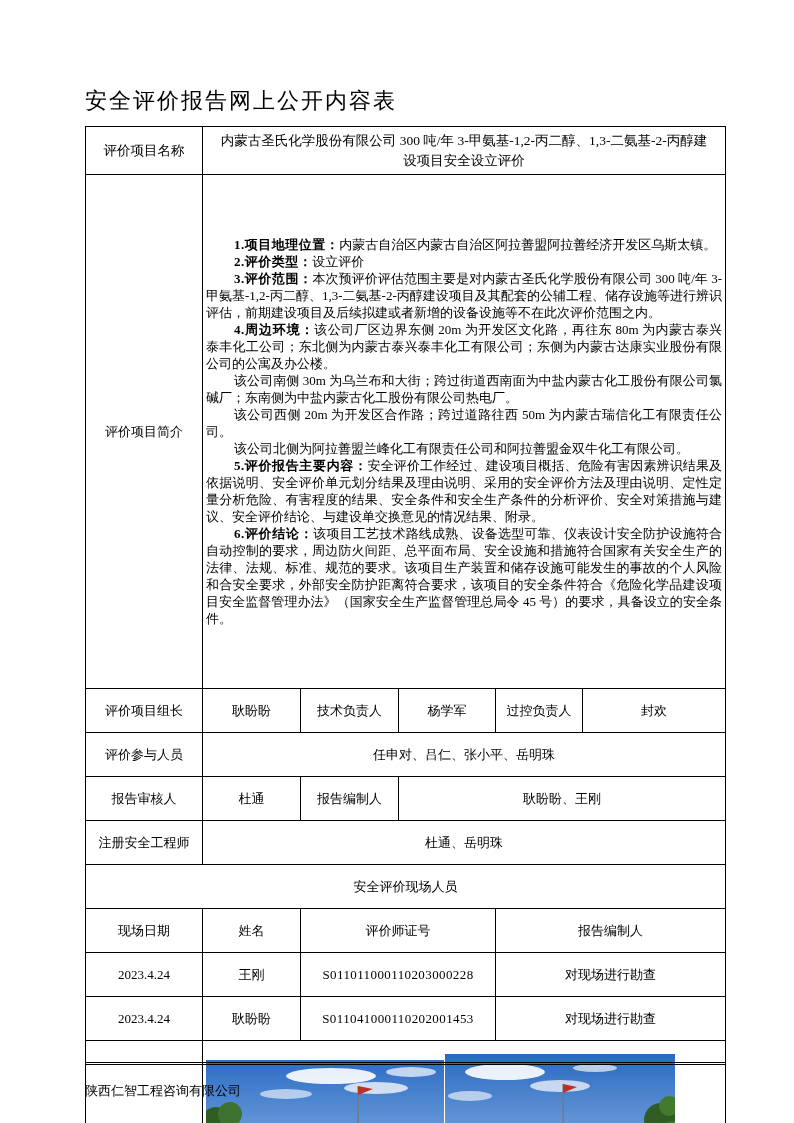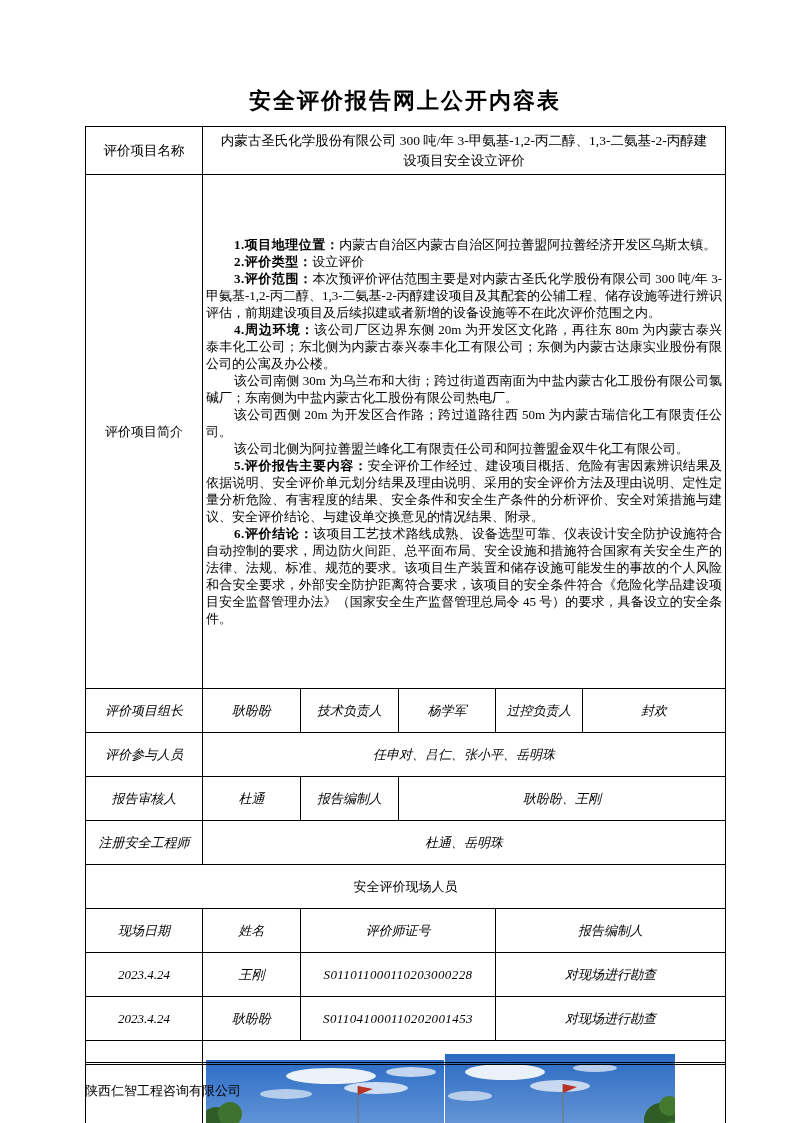--- a/index.html
+++ b/index.html
@@ -3,41 +3,41 @@
 <meta charset="utf-8">
 <style>
   * { margin:0; padding:0; box-sizing:border-box; }
   html,body { background:#e9e9e9; }
   .page {
     position:relative; width:794px; height:1123px; margin:0 auto;
     background:#ffffff; overflow:hidden;
     font-family:"Liberation Serif","DejaVu Serif",serif; color:#000;
   }
   .title {
-    margin:86px 85px 10px 85px; width:640px; text-align:center;
+    margin:86px 85px 10px 85px; width:640px; 
     font-family:"Liberation Sans","DejaVu Sans",sans-serif;
-    font-weight:700; font-size:22px; letter-spacing:2px;
+    font-weight:400; font-size:22px; letter-spacing:2px;
   }
   table.doc {
     margin-left:85px; width:640px; border-collapse:collapse; table-layout:fixed;
     border:1.5px solid #000;
   }
   table.doc td {
     border:1px solid #000; font-size:13px; text-align:center; vertical-align:middle;
     padding:13px 3px; line-height:17px; overflow:hidden;
   }
   td.lbl { padding:1px 6px;margin-top:25px; }
   tr.name-row td { height:48px; font-size:13.5px; line-height:20px; padding:2px 12px; }
   td.intro {
     height:514px; vertical-align:top; text-align:left; padding:5px 8px 2px 8px;
     font-size:13.5px; line-height:19px;
   }
   .para { text-align:justify; text-indent:2.15em; }
   .para b { letter-spacing:.5px; }
-  tr.small td { height:20px;font-style:italic; }
+  tr.small td { height:20px; }
   tr.site-title td { height:19px; }
   td.cert { letter-spacing:.4px; }
   tr.photo-row td { height:190px; }
   td.photos-cell { vertical-align:top; padding:2px 0 2px 2px; text-align:left; }
   .photos-wrap { display:flex; align-items:flex-end; height:184px; }
   .photo { position:relative; overflow:hidden; background:#0c4a6e; }
   .photo-left  { width:238px; height:178px; margin-right:1px; }
   .photo-right { width:230px; height:184px; }
   .photo svg { position:absolute; inset:0; width:100%; height:100%; display:block; }
   .sign-text {

